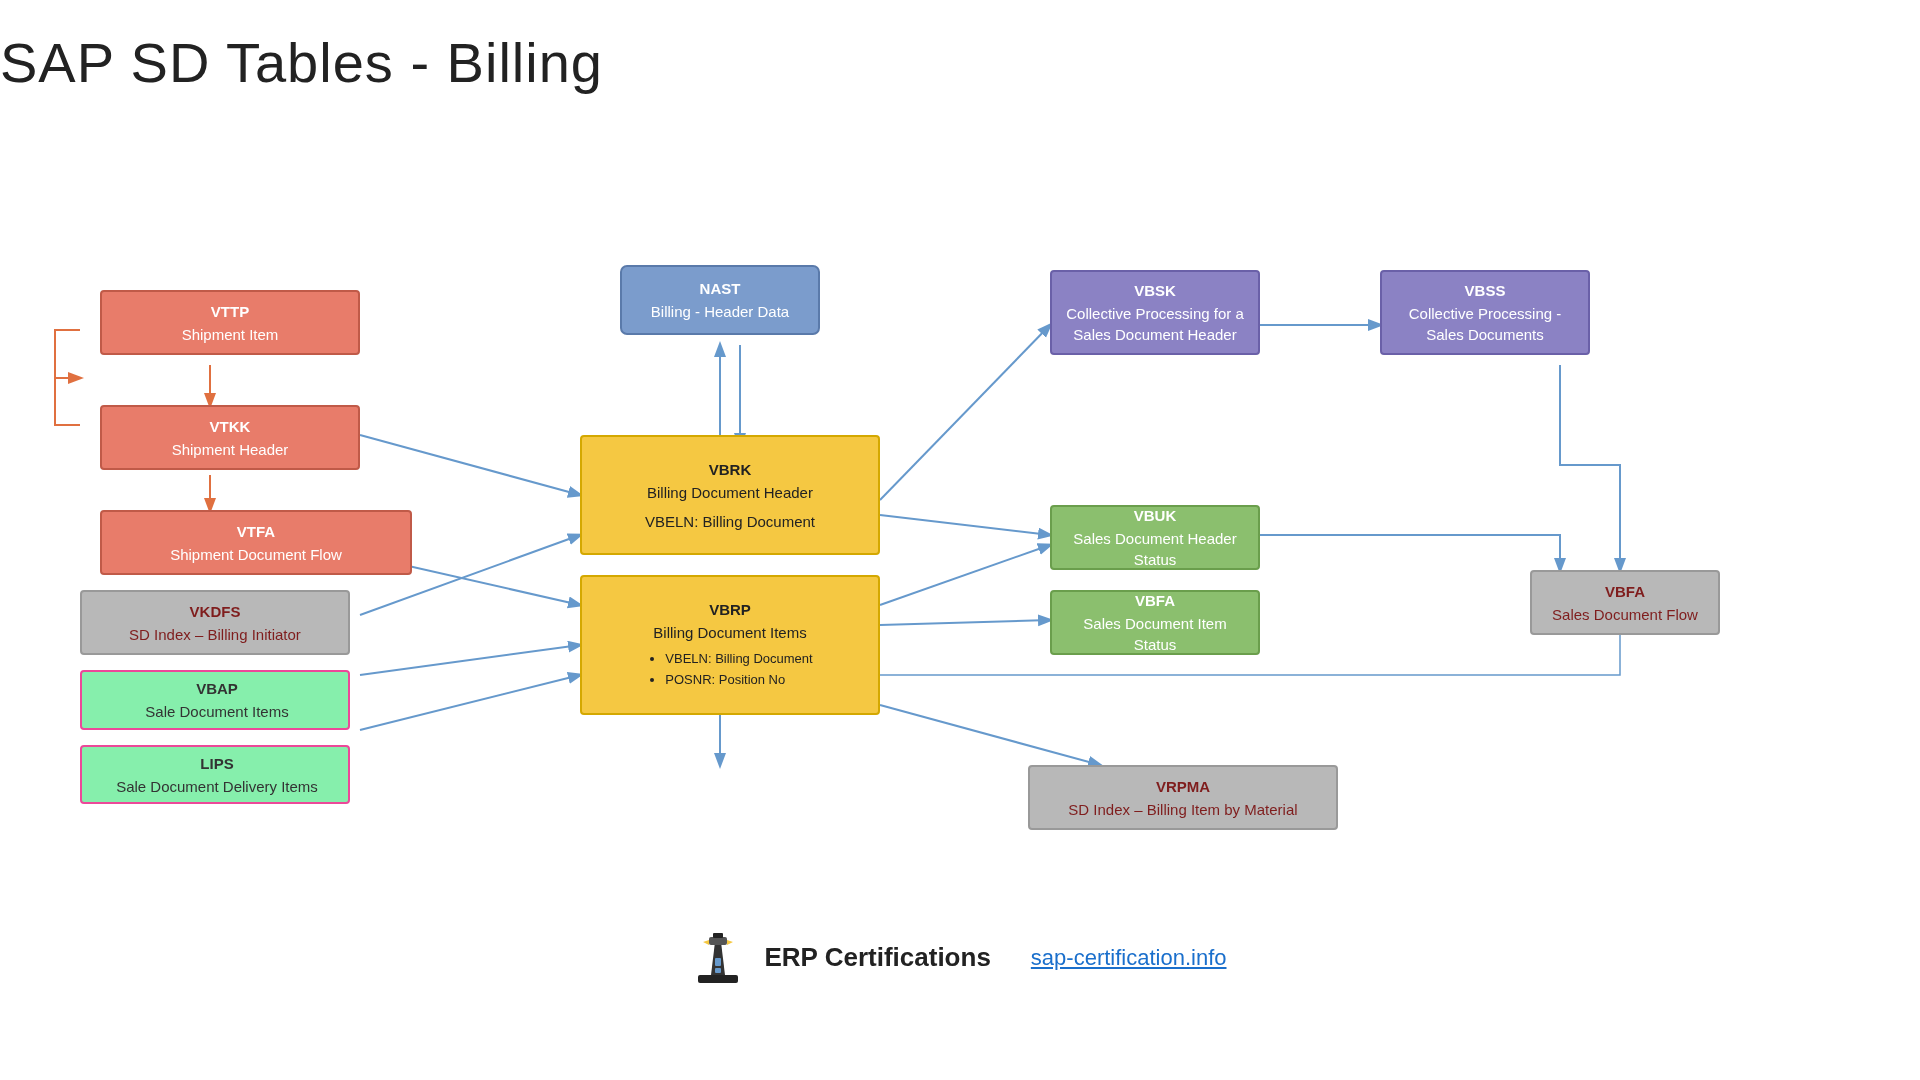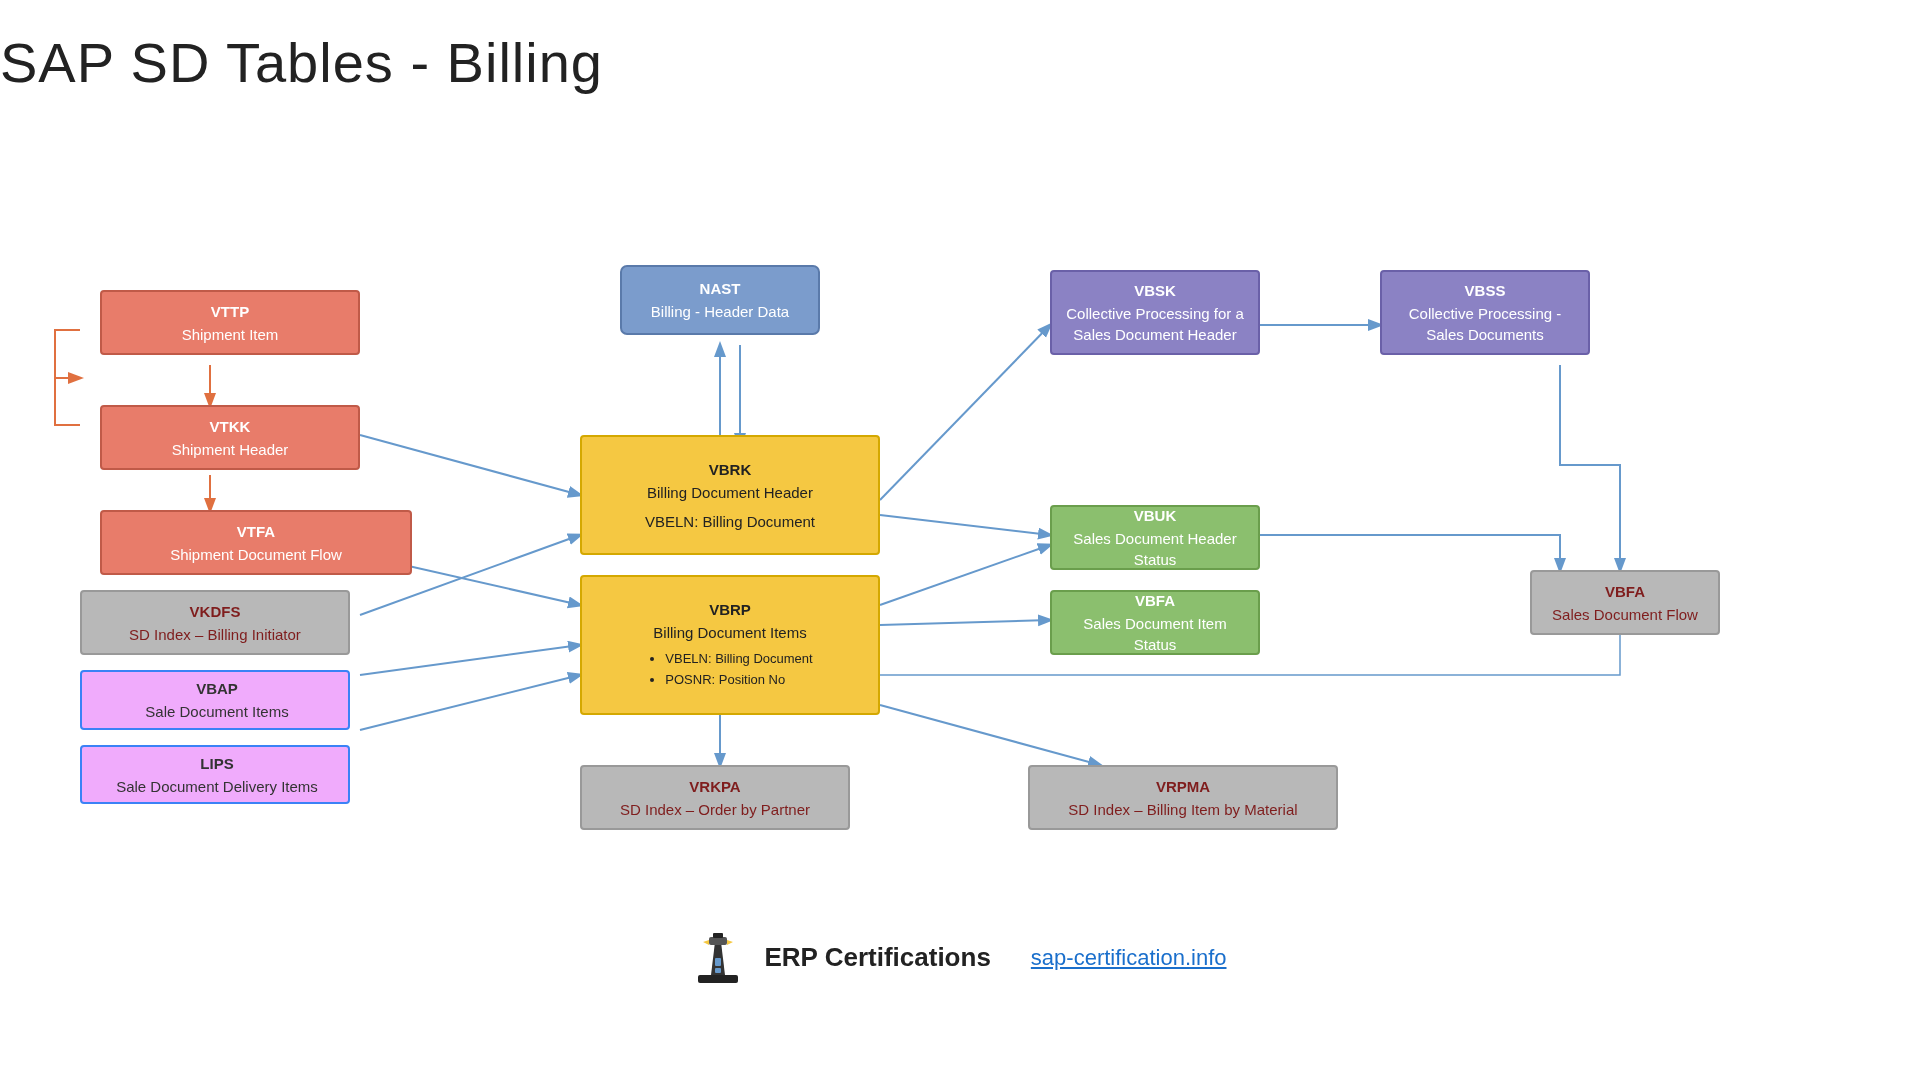--- a/index.html
+++ b/index.html
@@ -71,22 +71,22 @@
       background: #b8b8b8;
       border: 2px solid #999;
       color: #7f1d1d;
     }
     .salmon {
       background: #e87c6a;
       border: 2px solid #c05a48;
       color: #fff;
     }
     .white-border {
-      background: #f0abfc;
-      border: 2px solid #3b82f6;
+      background: #86efac;
+      border: 2px solid #ec4899;
       color: #333;
       padding-left: 16px;
     }
     
     .arrows-svg {
       position: absolute;
       top: 0; left: 0;
       width: 1920px;
       height: 900px;
       pointer-events: none;
@@ -258,24 +258,20 @@
   <div class="box salmon" style="left:100px; top:290px; width:260px; height:65px;">
     <span class="box-title">VTKK</span>
     <span class="box-sub">Shipment Header</span>
   </div>
 
   <div class="box salmon" style="left:100px; top:395px; width:312px; height:65px;">
     <span class="box-title">VTFA</span>
     <span class="box-sub">Shipment Document Flow</span>
   </div>
 
-  <div class="box gray" style="left:580px; top:650px; width:270px; height:65px;">
-    <span class="box-title">VRKPA</span>
-    <span class="box-sub">SD Index – Order by Partner</span>
-  </div>
 
   <div class="box gray" style="left:1000px; top:650px; width:310px; height:65px;margin-left:28px;">
     <span class="box-title">VRPMA</span>
     <span class="box-sub">SD Index – Billing Item by Material</span>
   </div>
 
   <div class="footer">
     <div class="footer-logo">
 
       <svg width="50" height="55" viewBox="0 0 50 55">

